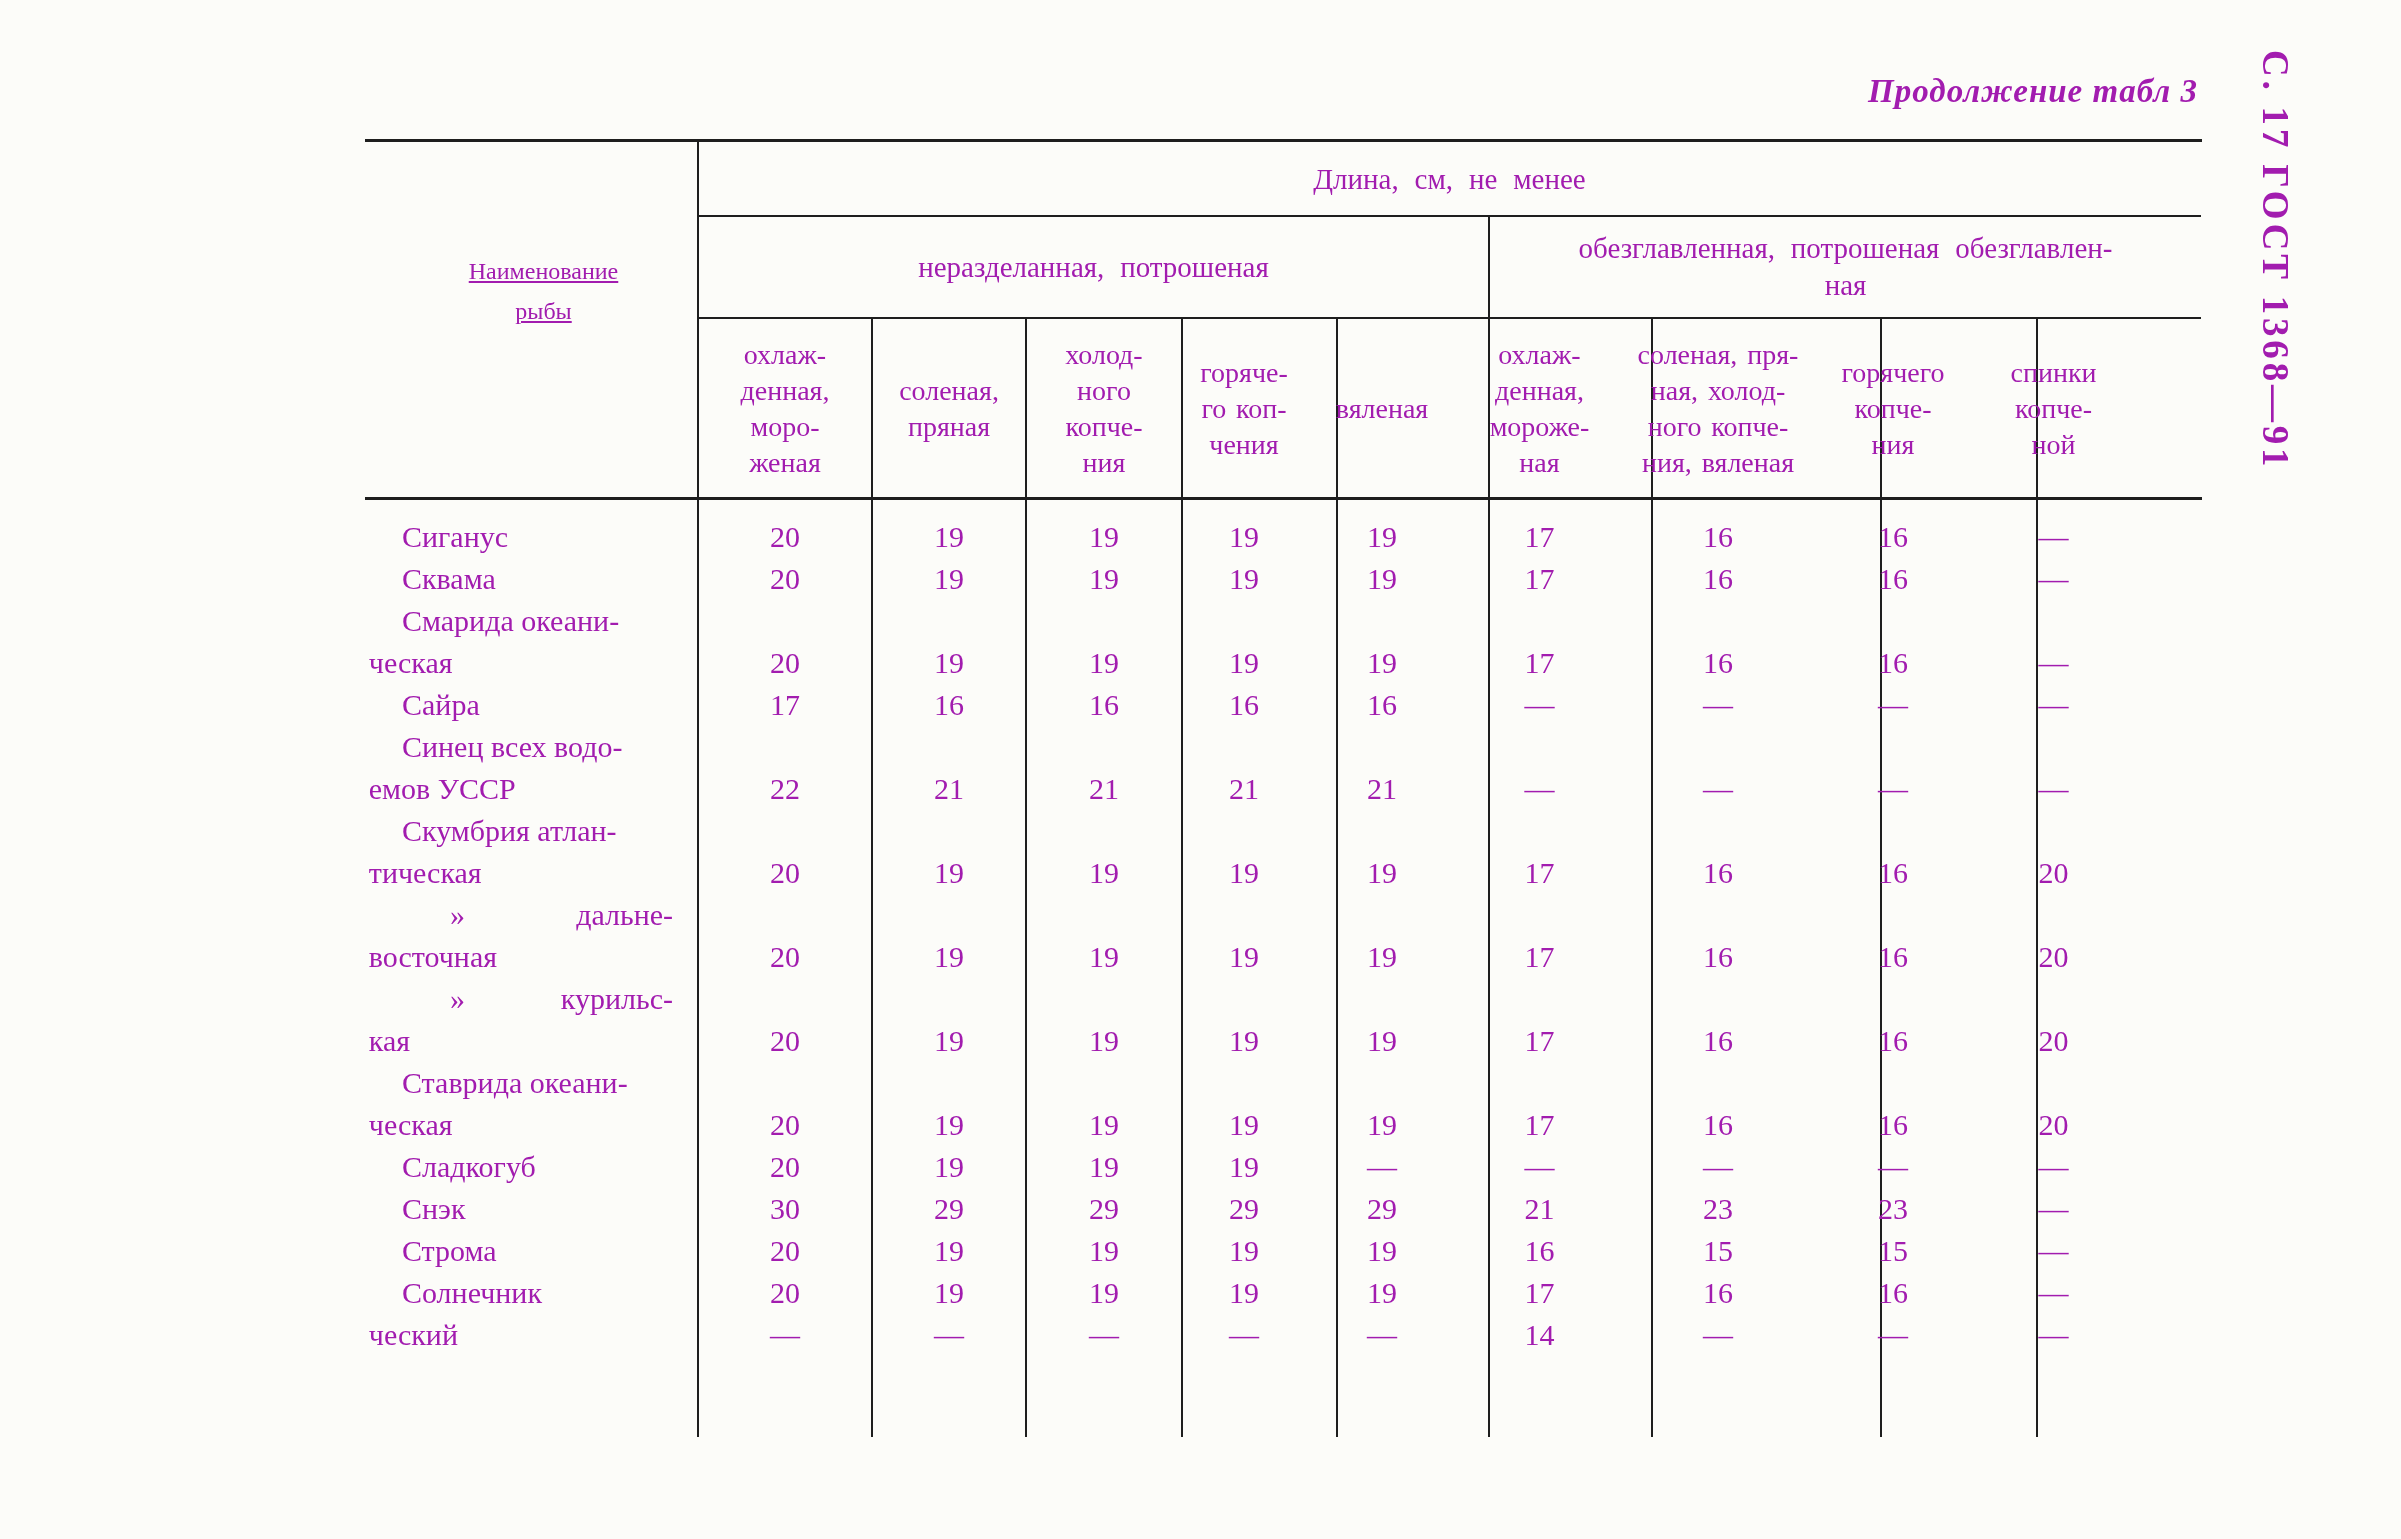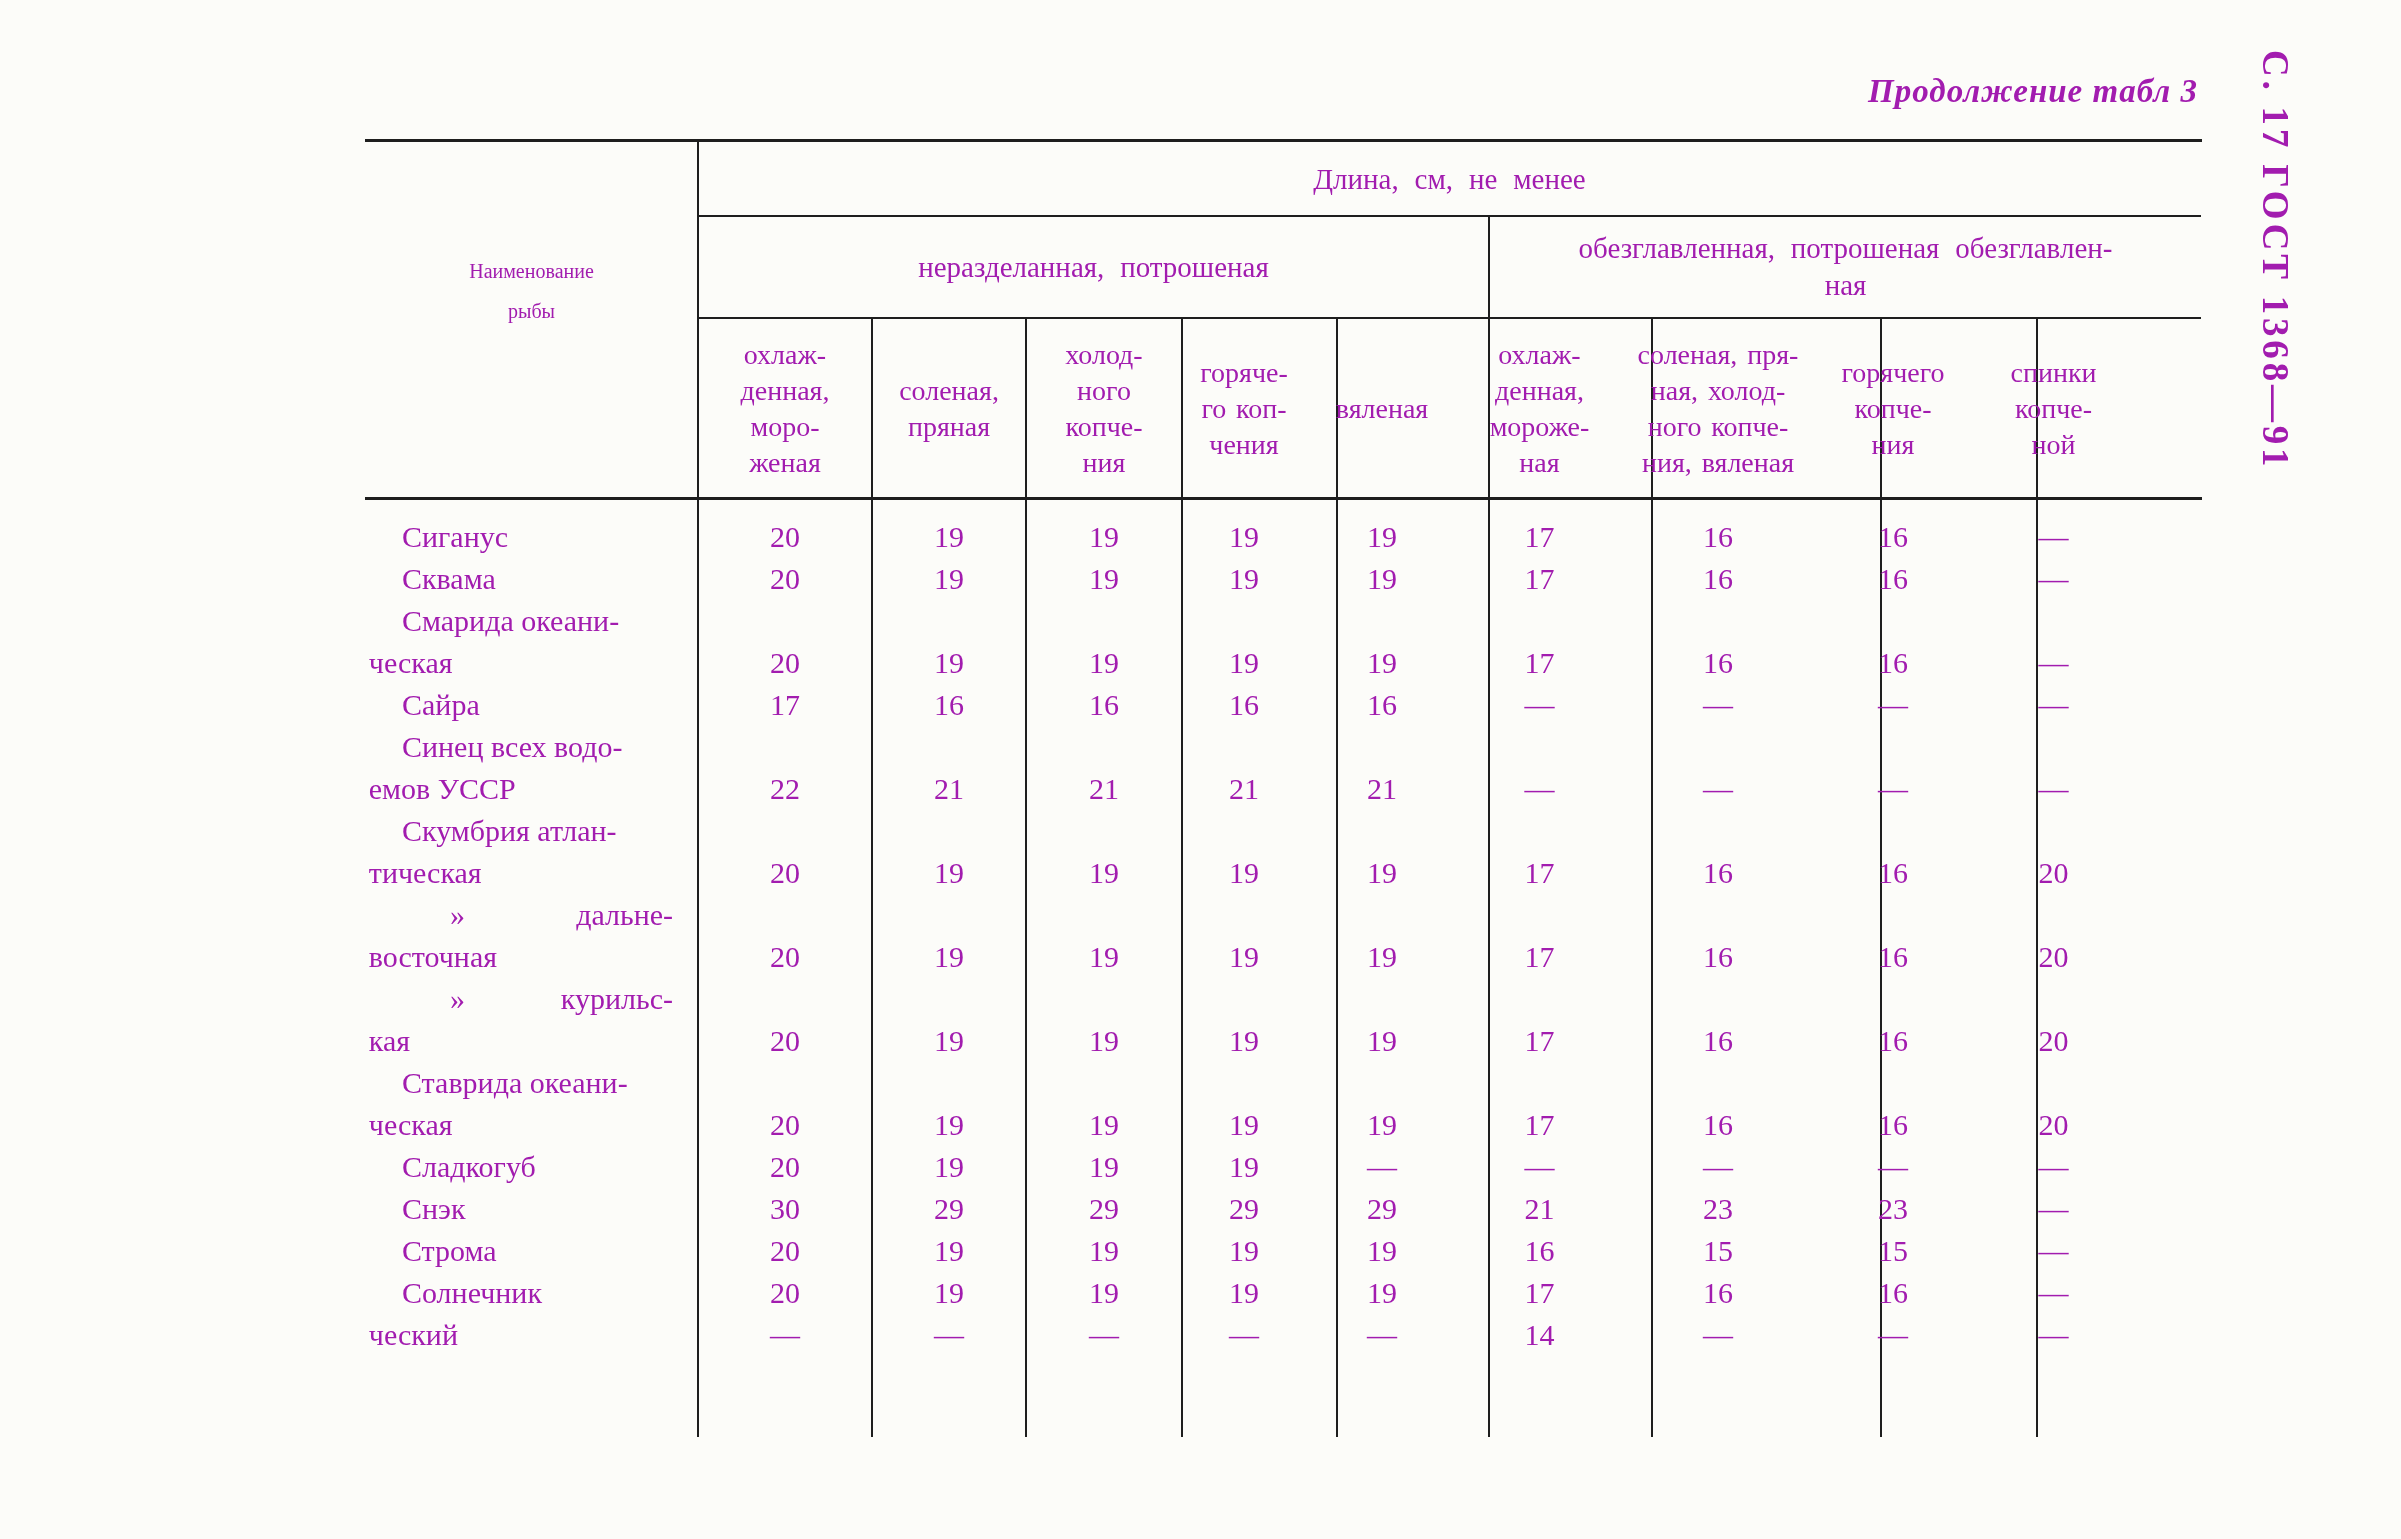--- a/index.html
+++ b/index.html
@@ -30,22 +30,22 @@
   .vl-g     { left:1123px; top:76px;  height:1222px; }
   .vl-1 { left:506px;  top:178px; height:1120px; }
   .vl-2 { left:660px;  top:178px; height:1120px; }
   .vl-3 { left:816px;  top:178px; height:1120px; }
   .vl-4 { left:971px; top:178px; height:1120px; }
   .vl-6 { left:1286px; top:178px; height:1120px; }
   .vl-7 { left:1515px; top:178px; height:1120px; }
   .vl-8 { left:1671px; top:178px; height:1120px; }
 
   .name-header {
-    position:absolute; left:0; top:112px; width:333px;
-    text-align:center; font-size:20px; line-height:40px; white-space:pre-line;
+    position:absolute; left:12px; top:112px; width:333px;
+    text-align:center; font-size:24px; line-height:40px; white-space:pre-line;text-decoration:underline;
   }
   .length-header {
     position:absolute; left:333px; top:0; width:1503px; height:80px;
     display:flex; align-items:center; justify-content:center;
     font-size:29px; word-spacing:8.6px;
   }
   .group { position:absolute; top:78px; height:100px; display:flex; align-items:center; justify-content:center;
     font-size:29px; word-spacing:8.6px; text-align:center; white-space:pre-line; line-height:37px; }
   .group1 { left:333px;  width:791px; }
   .group2 { left:1124px; width:713px; }

